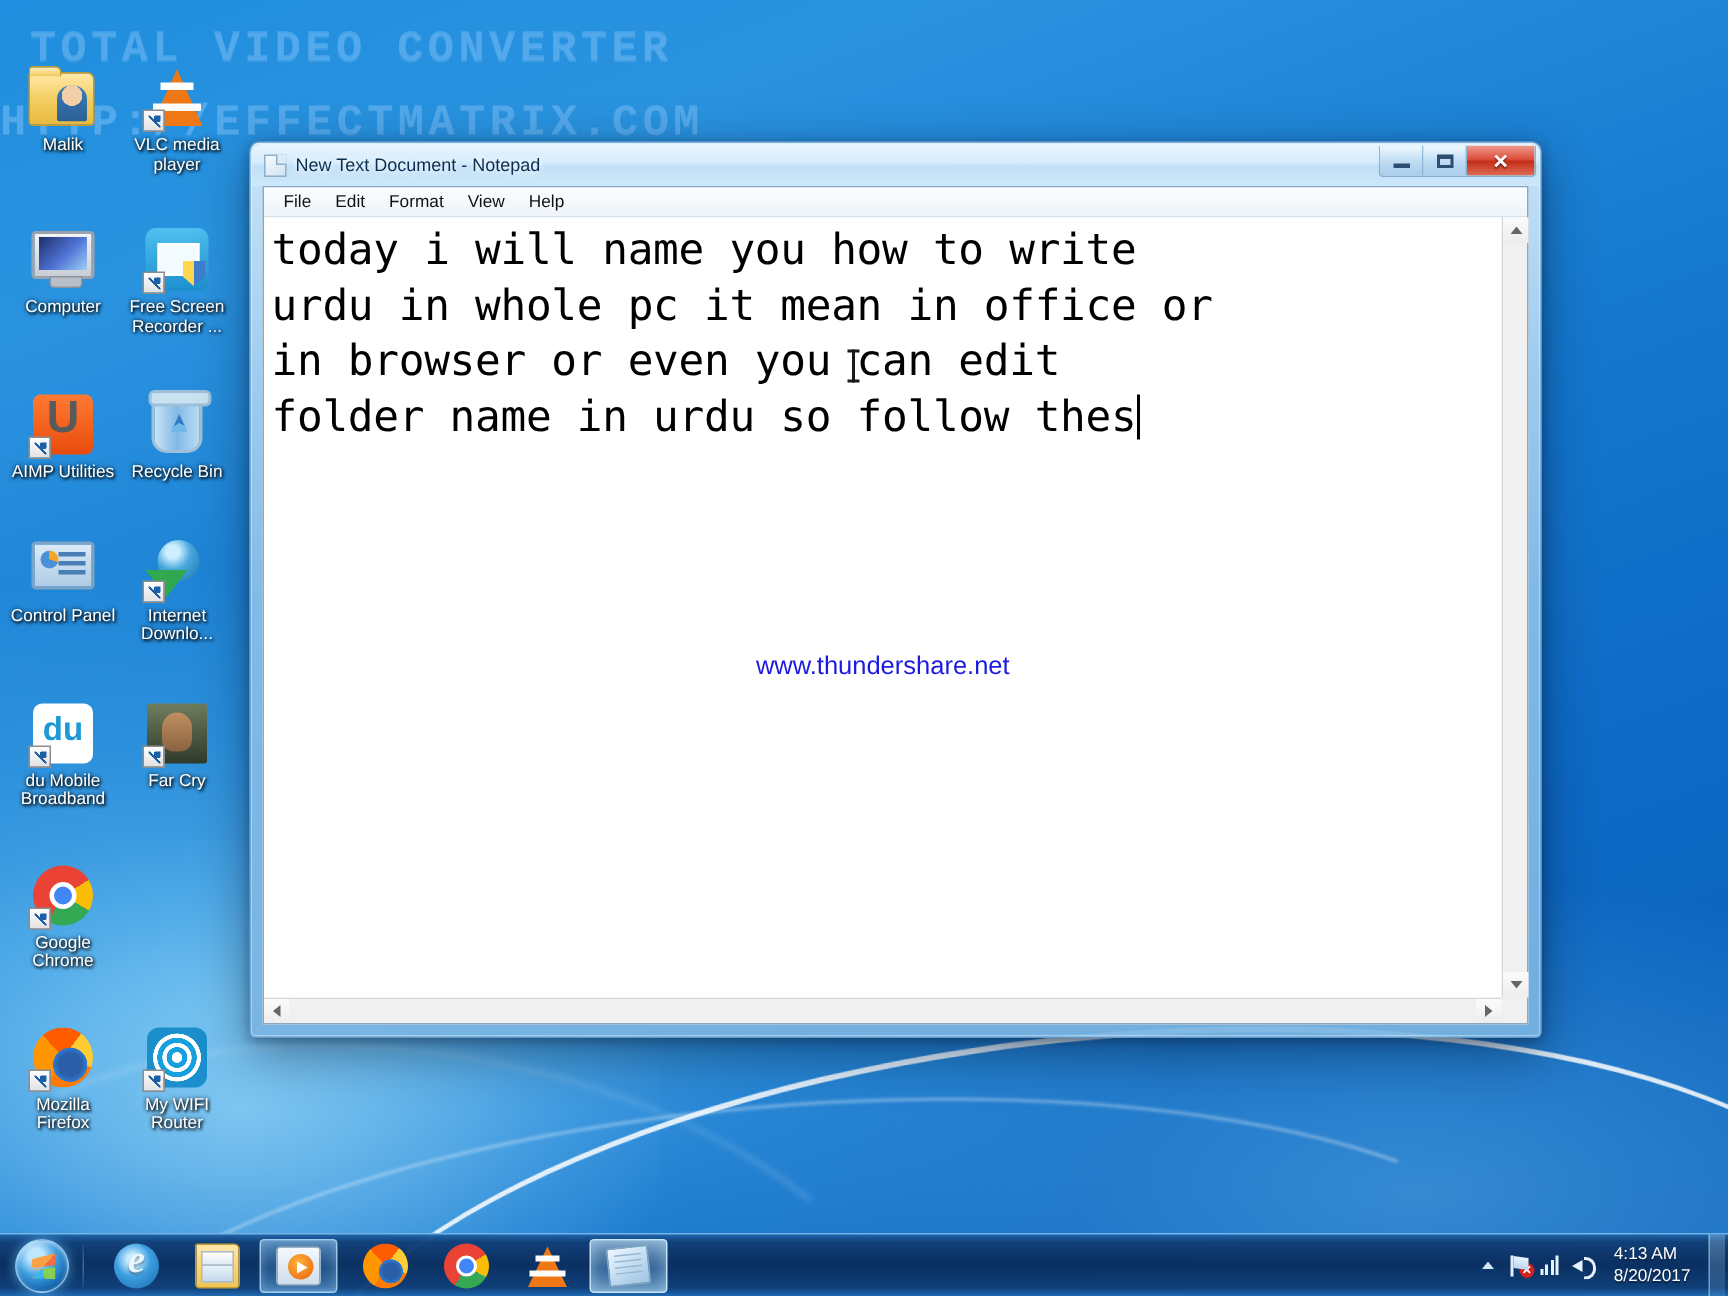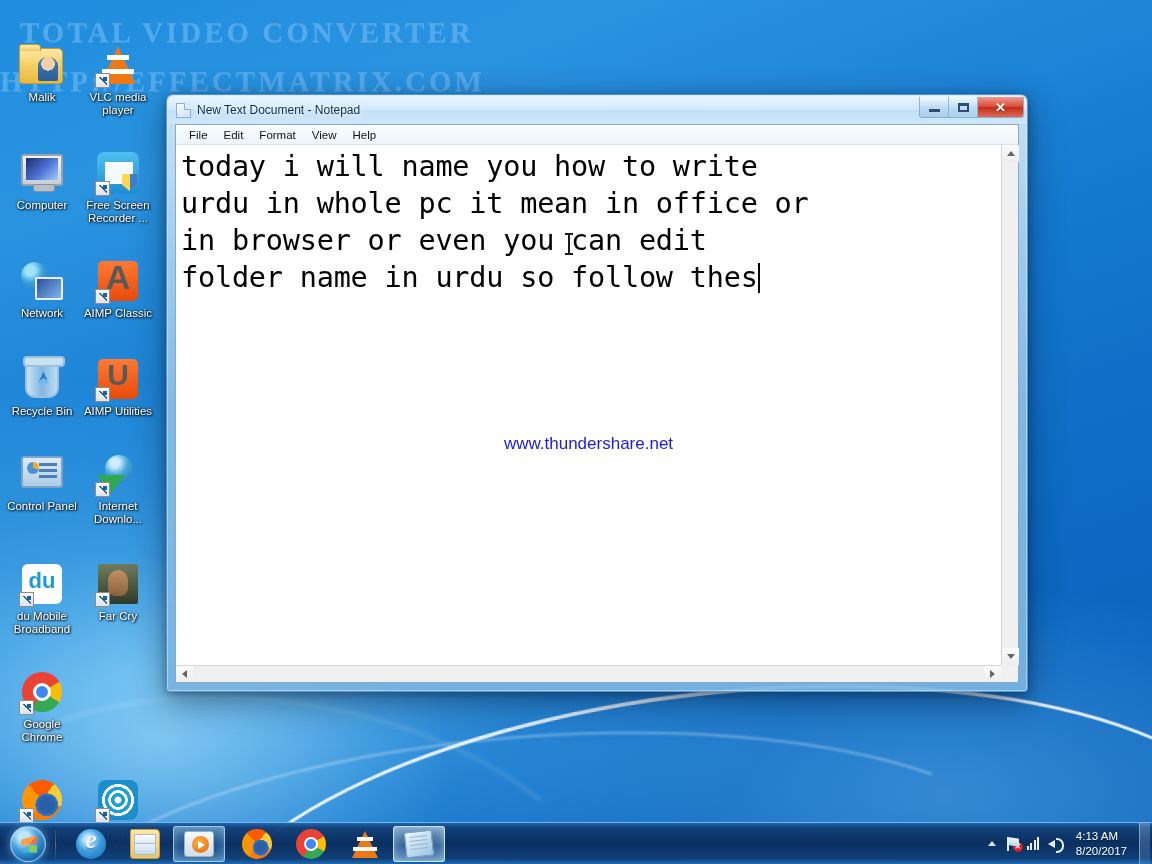--- a/index.html
+++ b/index.html
@@ -50,21 +50,21 @@
     pointer-events: none;
   }
 
   
   #watermark {
     position: absolute; left: 0px; top: 16px;
     pointer-events: none;
     user-select: none;
   }
   .wm-line {
-    font-family: Liberation Serif, serif;
+    font-family: Liberation Mono, monospace;
     font-weight: bold;
     color: rgba(96,176,240,0.62);
     letter-spacing: 3px;
     text-shadow: 0 1px 0 rgba(255,255,255,0.12);
     white-space: nowrap;
   }
   #wm1 { font-size: 29px; margin-left: 20px; }
   #wm2 { font-size: 29px; margin-left: 0px; margin-top: 16px; }
 
   
@@ -594,48 +594,33 @@
           <div class="icon-label">Computer</div>
         </div>
         <div class="desk-icon">
           <div class="icon-art">
             <div class="art-fsr"></div>
             <div class="shortcut"></div>
           </div>
           <div class="icon-label">Free Screen Recorder ...</div>
         </div>
       </div>
-      <div class="icon-row" style="margin-top: 28px;">
-        <div class="desk-icon">
-          <div class="icon-art">
-            <div class="art-network"></div>
-          </div>
-          <div class="icon-label">Network</div>
-        </div>
-        <div class="desk-icon">
-          <div class="icon-art">
-            <div class="art-aimpc"></div>
-            <div class="shortcut"></div>
-          </div>
-          <div class="icon-label">AIMP Classic</div>
-        </div>
-      </div>
       <div class="icon-row" style="margin-top: 30px;">
-        <div class="desk-icon">
-          <div class="icon-art">
-            <div class="art-recycle"></div>
-          </div>
-          <div class="icon-label">Recycle Bin</div>
-        </div>
         <div class="desk-icon">
           <div class="icon-art">
             <div class="art-aimpu"></div>
             <div class="shortcut"></div>
           </div>
           <div class="icon-label">AIMP Utilities</div>
+        </div>
+        <div class="desk-icon">
+          <div class="icon-art">
+            <div class="art-recycle"></div>
+          </div>
+          <div class="icon-label">Recycle Bin</div>
         </div>
       </div>
       <div class="icon-row" style="margin-top: 28px;">
         <div class="desk-icon">
           <div class="icon-art">
             <div class="art-cpanel"></div>
           </div>
           <div class="icon-label">Control Panel</div>
         </div>
         <div class="desk-icon">

